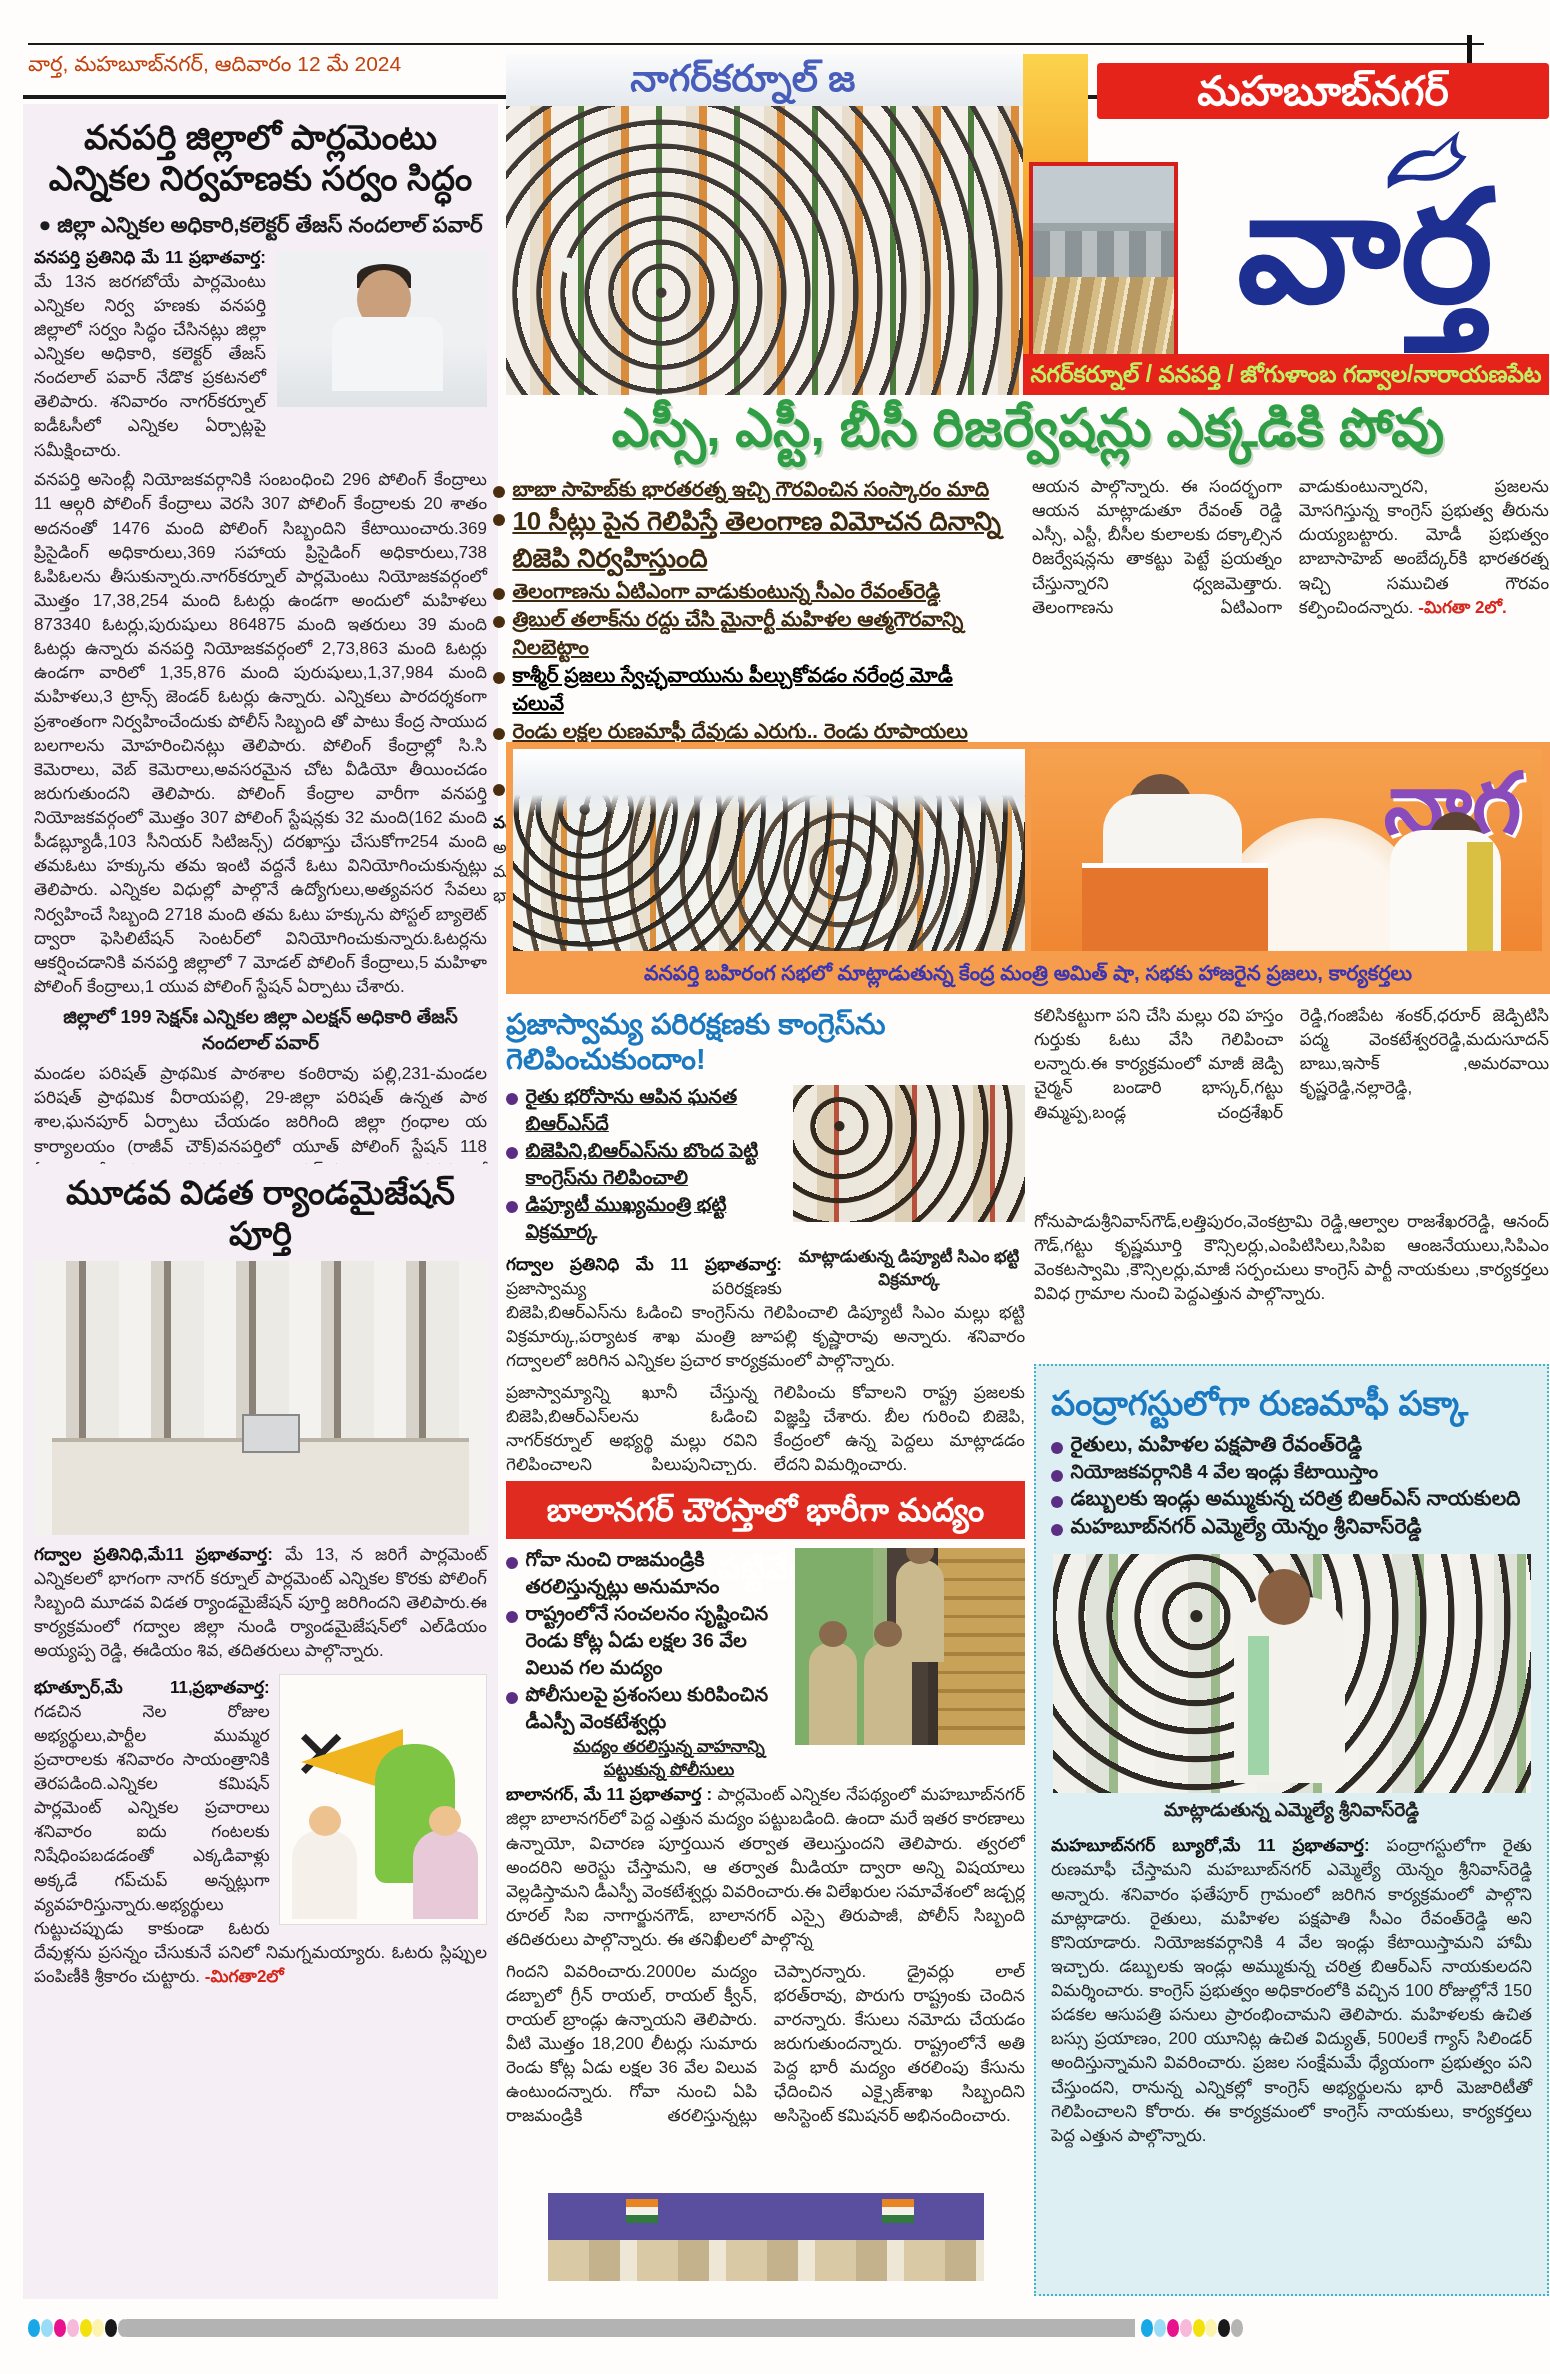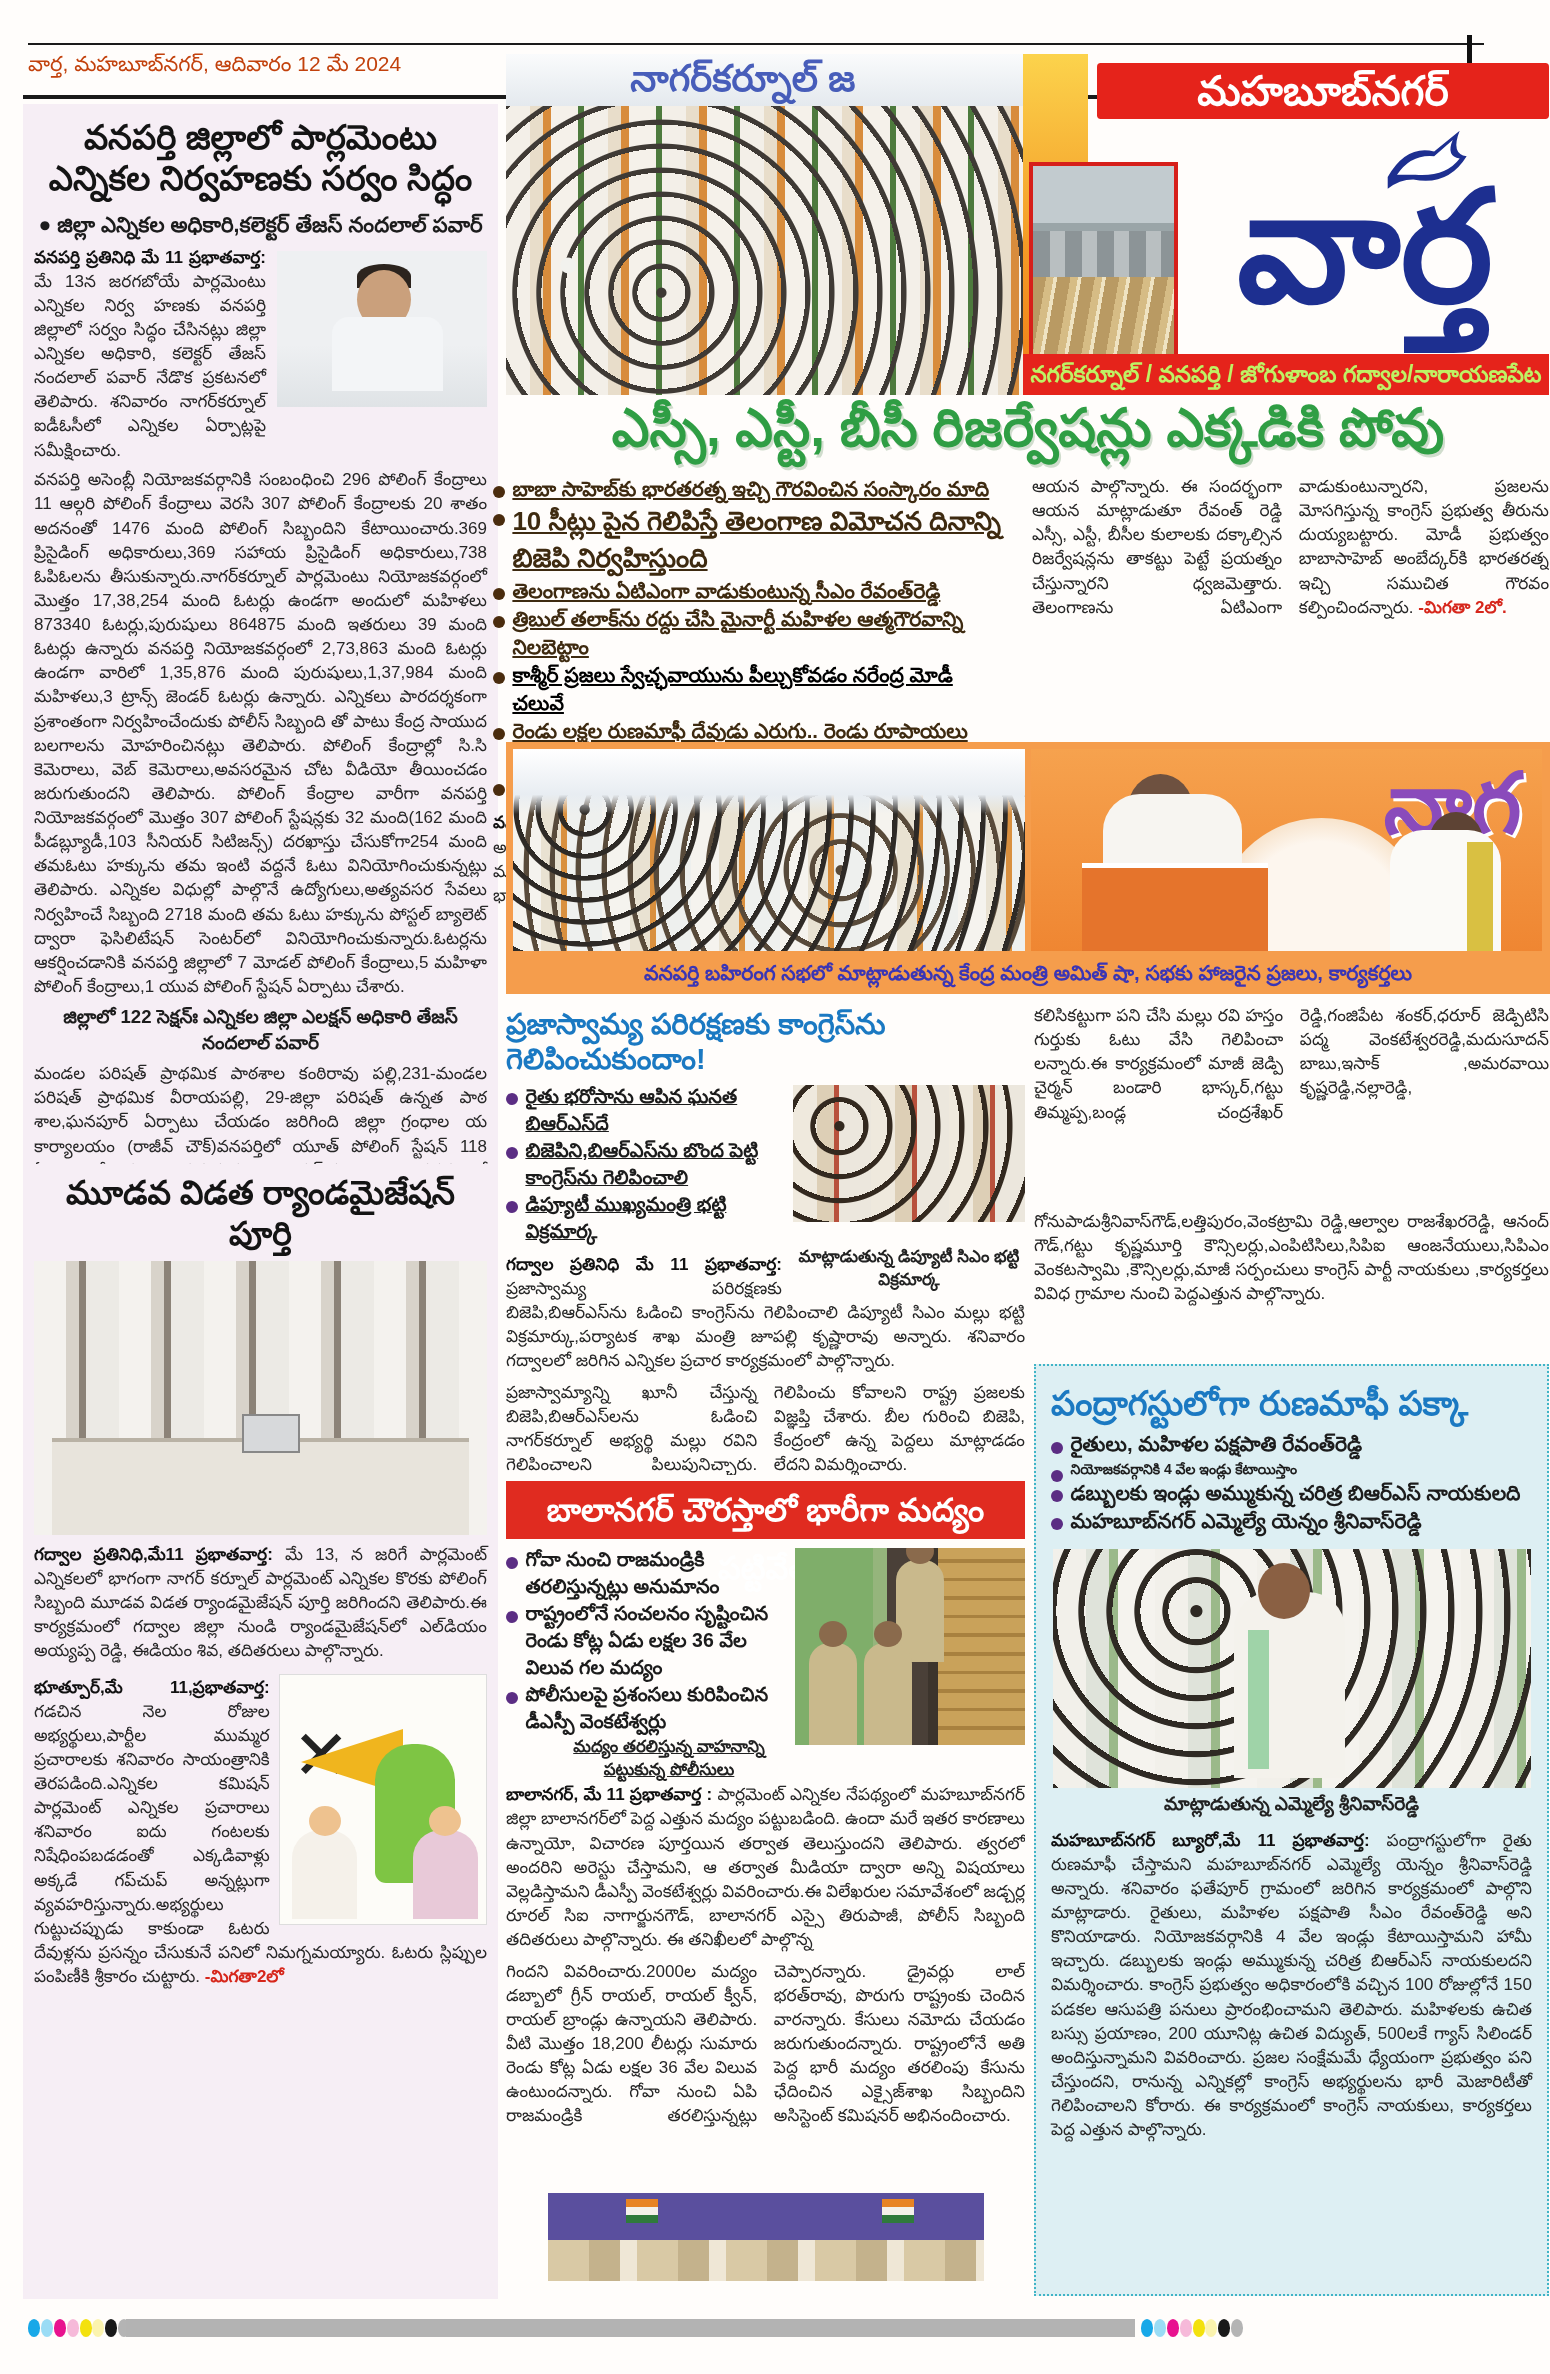--- a/index.html
+++ b/index.html
@@ -135,21 +135,21 @@
       <div class="photo ph-collector" style="float:right;width:210px;height:156px;margin:5.6px 0 7.4px 11px;">
         <div class="hair"></div>
         <div class="head"></div>
         <div class="shirt"></div>
       </div>
       <div class="body-t">
         <span class="dateline">వనపర్తి ప్రతినిధి మే 11 ప్రభాతవార్త:</span>
         <span>మే 13న జరగబోయే పార్లమెంటు ఎన్నికల నిర్వ హణకు వనపర్తి జిల్లాలో సర్వం సిద్ధం చేసినట్లు జిల్లా ఎన్నికల అధికారి, కలెక్టర్ తేజస్ నందలాల్ పవార్ నేడొక ప్రకటనలో తెలిపారు. శనివారం నాగర్‌కర్నూల్ ఐడీఓసీలో ఎన్నికల ఏర్పాట్లపై సమీక్షించారు.</span>
       </div>
       <div class="body-t" style="margin-top:5.6px;">వనపర్తి అసెంబ్లీ నియోజకవర్గానికి సంబంధించి 296 పోలింగ్ కేంద్రాలు 11 ఆల్గరి పోలింగ్ కేంద్రాలు వెరసి 307 పోలింగ్ కేంద్రాలకు 20 శాతం అదనంతో 1476 మంది పోలింగ్ సిబ్బందిని కేటాయించారు.369 ప్రిసైడింగ్ అధికారులు,369 సహాయ ప్రిసైడింగ్ అధికారులు,738 ఓపిఓలను తీసుకున్నారు.నాగర్‌కర్నూల్ పార్లమెంటు నియోజకవర్గంలో మొత్తం 17,38,254 మంది ఓటర్లు ఉండగా అందులో మహిళలు 873340 ఓటర్లు,పురుషులు 864875 మంది ఇతరులు 39 మంది ఓటర్లు ఉన్నారు వనపర్తి నియోజకవర్గంలో 2,73,863 మంది ఓటర్లు ఉండగా వారిలో 1,35,876 మంది పురుషులు,1,37,984 మంది మహిళలు,3 ట్రాన్స్ జెండర్ ఓటర్లు ఉన్నారు. ఎన్నికలు పారదర్శకంగా ప్రశాంతంగా నిర్వహించేందుకు పోలీస్ సిబ్బంది తో పాటు కేంద్ర సాయుద బలగాలను మోహరించినట్లు తెలిపారు. పోలింగ్ కేంద్రాల్లో సి.సి కెమెరాలు, వెబ్ కెమెరాలు,అవసరమైన చోట వీడియో తీయించడం జరుగుతుందని తెలిపారు. పోలింగ్ కేంద్రాల వారీగా వనపర్తి నియోజకవర్గంలో మొత్తం 307 పోలింగ్ స్టేషన్లకు 32 మంది(162 మంది పీడబ్ల్యూడీ,103 సీనియర్ సిటిజన్స్) దరఖాస్తు చేసుకోగా254 మంది తమఓటు హక్కును తమ ఇంటి వద్దనే ఓటు వినియోగించుకున్నట్లు తెలిపారు. ఎన్నికల విధుల్లో పాల్గొనే ఉద్యోగులు,అత్యవసర సేవలు నిర్వహించే సిబ్బంది 2718 మంది తమ ఓటు హక్కును పోస్టల్ బ్యాలెట్ ద్వారా ఫెసిలిటేషన్ సెంటర్‌లో వినియోగించుకున్నారు.ఓటర్లను ఆకర్షించడానికి వనపర్తి జిల్లాలో 7 మోడల్ పోలింగ్ కేంద్రాలు,5 మహిళా పోలింగ్ కేంద్రాలు,1 యువ పోలింగ్ స్టేషన్ ఏర్పాటు చేశారు.</div>
-      <div class="subhead" style="font-size:18.6px;">జిల్లాలో 122 సెక్షన్ః ఎన్నికల జిల్లా ఎలక్షన్ అధికారి తేజస్ నందలాల్ పవార్</div>
+      <div class="subhead" style="font-size:18.6px;">జిల్లాలో 199 సెక్షన్ః ఎన్నికల జిల్లా ఎలక్షన్ అధికారి తేజస్ నందలాల్ పవార్</div>
       <div class="body-t">మండల పరిషత్ ప్రాథమిక పాఠశాల కంఠిరావు పల్లి,231-మండల పరిషత్ ప్రాథమిక వీరాయపల్లి, 29-జిల్లా పరిషత్ ఉన్నత పాఠ శాల,ఘనపూర్ ఏర్పాటు చేయడం జరిగింది జిల్లా గ్రంధాల య కార్యాలయం (రాజీవ్ చౌక్)వనపర్తిలో యూత్ పోలింగ్ స్టేషన్ 118 ఏర్పాటు చేసారు.బాలుర ప్రభుత్వ జూని యర్ కళాశాల 144 వనపర్తి లో దివ్యాంగుల పోలింగ్ కేంద్రం ఏర్పాటు, మహిళా పోలింగ్ కేంద్రాలు-5; పోలింగ్ కేంద్రం ఏర్పాట్లపై నిషేధాజ్ఞలు ఎవరైనా ఉల్లంఘిస్తే క్రిమినల్ కోడ్ యాక్ట్ కింద చర్యలు తప్పవని హెచ్చారించారు.</div>
     </div>
 
     <div class="lc-art" style="top:1060px;height:506px;">
       <div class="h-black" style="font-size:33px;padding:9.3px 0 7.4px;">మూడవ విడత ర్యాండమైజేషన్ పూర్తి</div>
       <div class="photo ph-meeting" style="width:453px;height:274px;">
         <div class="table"></div>
         <div class="laptop"></div>
       </div>
       <div class="body-t" style="margin-top:7.4px;">
@@ -327,21 +327,21 @@
 
   <div class="abs loanbox" style="left:1034px;top:1364px;width:515px;height:932px;padding:16.7px 15px;overflow:hidden;">
     <div class="blue-head" style="font-size:34px;text-align:left;">పంద్రాగస్టులోగా రుణమాఫీ పక్కా</div>
     <div style="margin-top:9.3px;">
       <div class="b">
           <span class="bdot"></span>
           <span class="btxt" style="font-size:20.4px;text-decoration:none;">రైతులు, మహిళల పక్షపాతి రేవంత్‌రెడ్డి</span>
         </div>
       <div class="b">
           <span class="bdot"></span>
-          <span class="btxt" style="font-size:14px;text-decoration:none;">నియోజకవర్గానికి 4 వేల ఇండ్లు కేటాయిస్తాం</span>
+          <span class="btxt" style="font-size:19px;text-decoration:none;">నియోజకవర్గానికి 4 వేల ఇండ్లు కేటాయిస్తాం</span>
         </div>
       <div class="b">
           <span class="bdot"></span>
           <span class="btxt" style="font-size:20.4px;text-decoration:none;">డబ్బులకు ఇండ్లు అమ్ముకున్న చరిత్ర బిఆర్ఎస్ నాయకులది</span>
         </div>
       <div class="b">
           <span class="bdot"></span>
           <span class="btxt" style="font-size:20.4px;text-decoration:none;">మహబూబ్‌నగర్ ఎమ్మెల్యే యెన్నం శ్రీనివాస్‌రెడ్డి</span>
         </div>
     </div>

